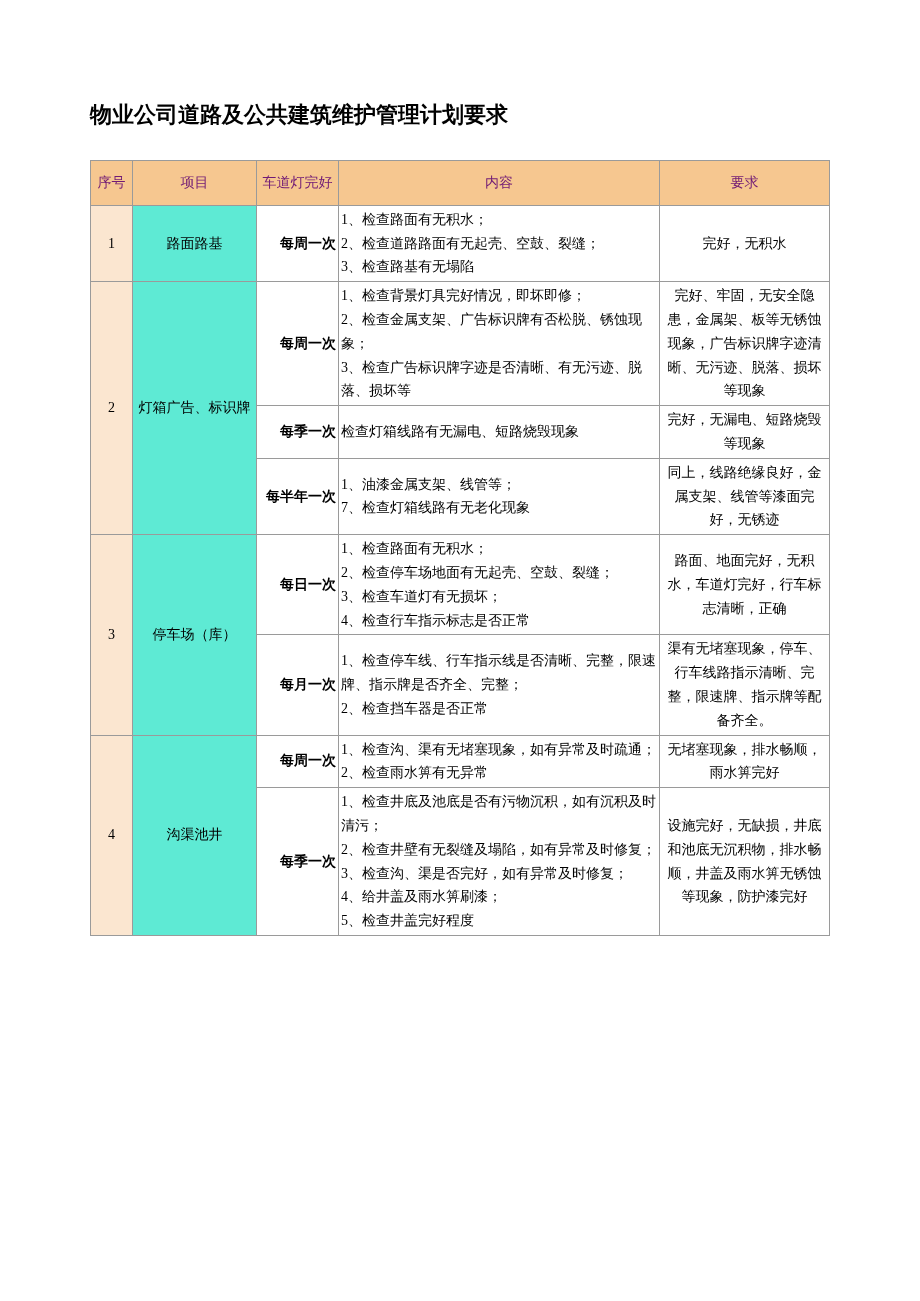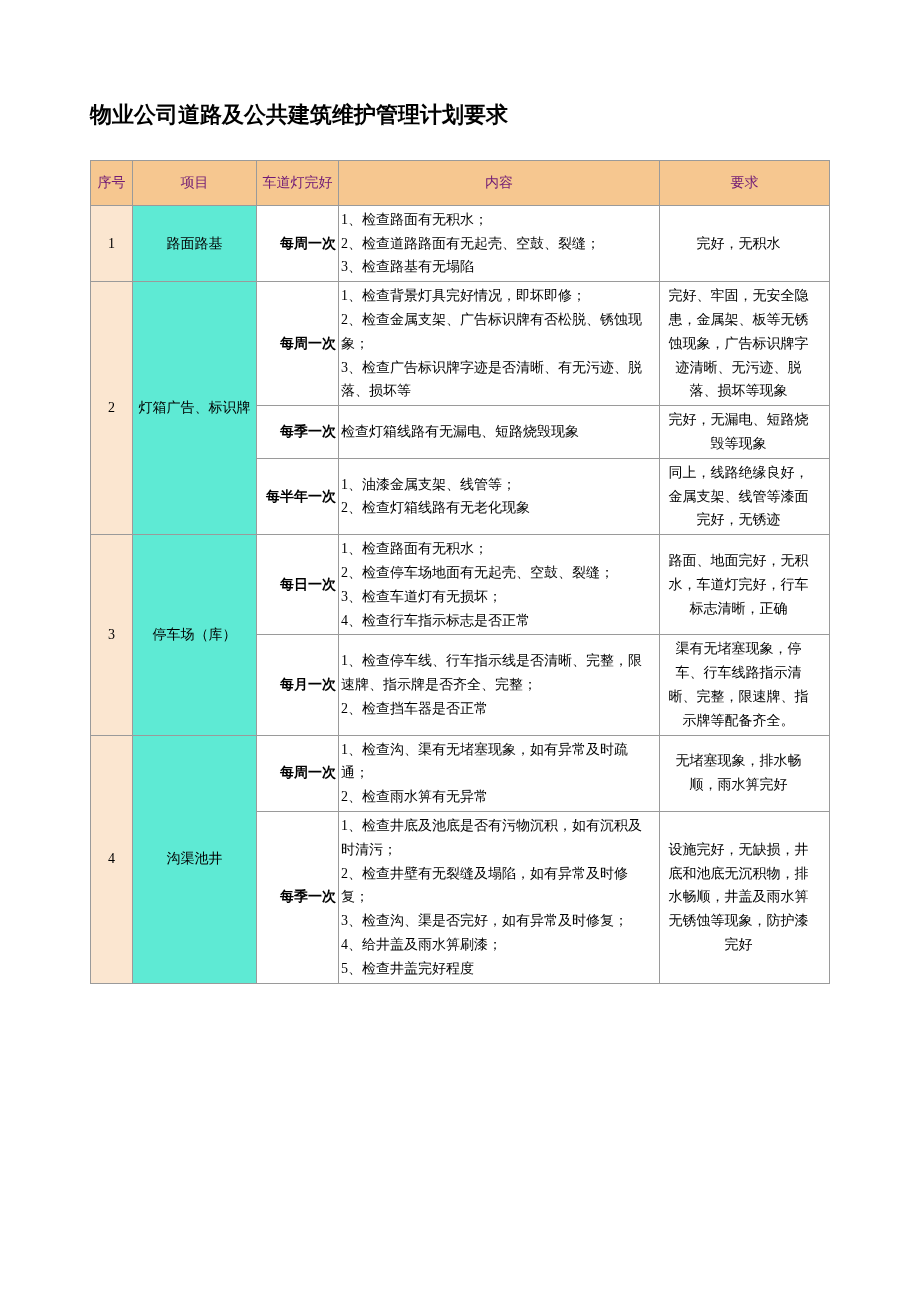--- a/index.html
+++ b/index.html
@@ -33,21 +33,21 @@
       font-weight: normal;
       text-align: center;
       color: #701a75;
       padding: 10px 2px;
     }
     .col-seq { width: 42px; text-align: center; background: #fbe6d0; }
     .col-item { width: 124px; text-align: center; background: #5eead4; }
     .col-freq { width: 82px; text-align: right; font-weight: bold; }
     .col-content { width: auto; text-align: left; }
     .col-req { width: 170px; text-align: center; }
-    td.content-cell { padding-left: 2px; padding-right: 14px; }
+    td.content-cell { padding-left: 2px; padding-right: 2px; }
   </style>
 </head>
 <body>
 
 <h1>物业公司道路及公共建筑维护管理计划要求</h1>
 
 <table>
   <colgroup>
     <col style="width:42px">
     <col style="width:124px">
@@ -84,21 +84,21 @@
         <td class="col-req content-cell">完好、牢固，无安全隐患，金属架、板等无锈蚀现象，广告标识牌字迹清晰、无污迹、脱落、损坏等现象</td>
       </tr>
       <tr>
         <td class="col-freq">每季一次</td>
         <td class="col-content content-cell" style="white-space: pre-line; margin-left: 25px;">检查灯箱线路有无漏电、短路烧毁现象</td>
         <td class="col-req content-cell">完好，无漏电、短路烧毁等现象</td>
       </tr>
       <tr>
         <td class="col-freq">每半年一次</td>
         <td class="col-content content-cell" style="white-space: pre-line;">1、油漆金属支架、线管等；
-2、检查灯箱线路有无老化现象</td>
+7、检查灯箱线路有无老化现象</td>
         <td class="col-req content-cell">同上，线路绝缘良好，金属支架、线管等漆面完好，无锈迹</td>
       </tr>
       <tr>
         <td rowspan="2" class="col-seq">3</td>
         <td rowspan="2" class="col-item">停车场（库）</td>
         <td class="col-freq">每日一次</td>
         <td class="col-content content-cell" style="white-space: pre-line;">1、检查路面有无积水；
 2、检查停车场地面有无起壳、空鼓、裂缝；
 3、检查车道灯有无损坏；
 4、检查行车指示标志是否正常</td>

